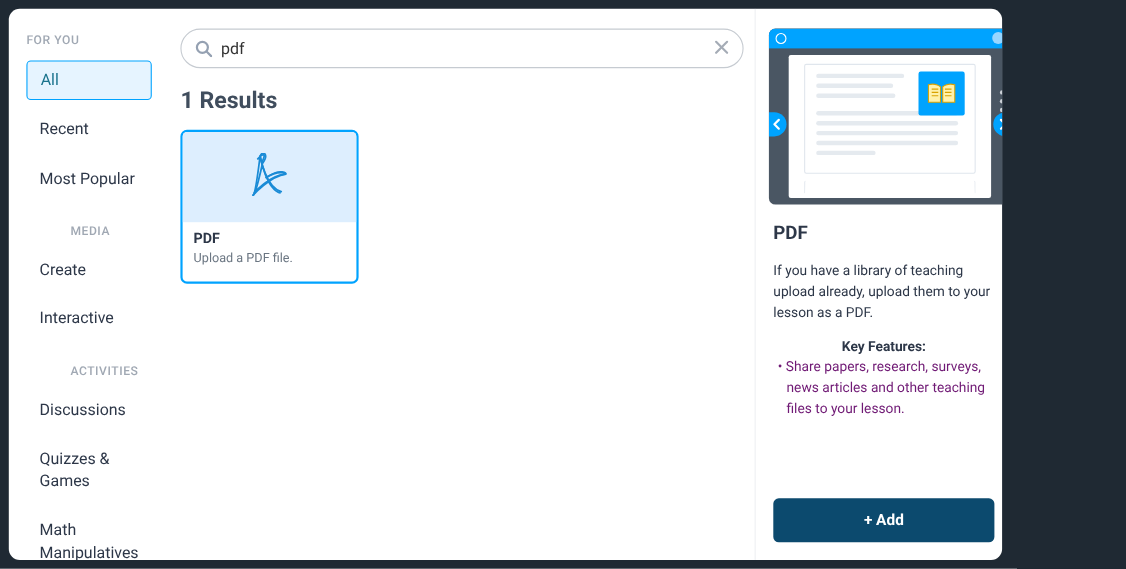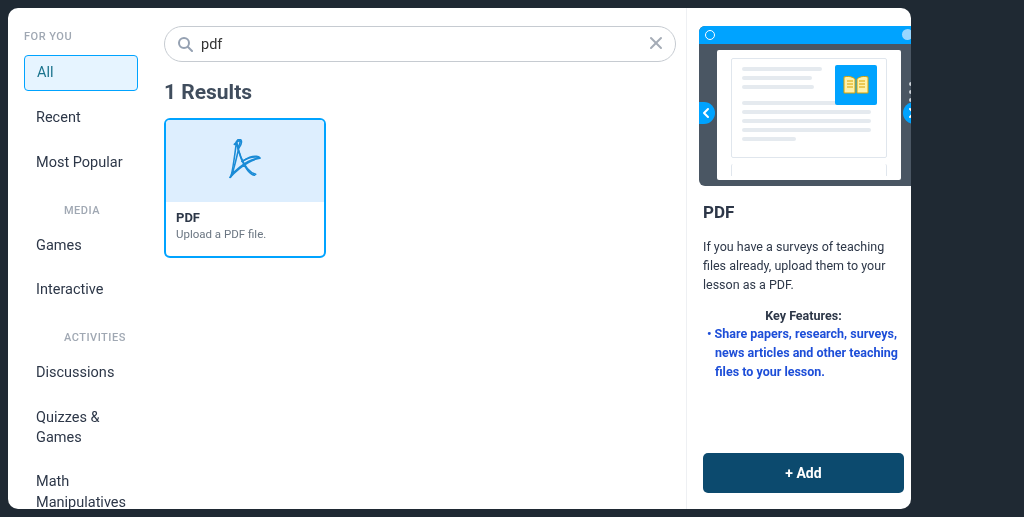--- a/index.html
+++ b/index.html
@@ -257,25 +257,24 @@
     }
     .detail-features-header {
       font-size: 12.5px;
       font-weight: 700;
       color: #2d3748;
       margin-bottom: 2px;
       text-align: center;
     }
     .detail-feature {
       font-size: 12.5px;
-      color: #1d4ed8;
+      color: #701a75;
       line-height: 1.5;
       padding-left: 12px;
       text-indent: -8px;
-      font-weight: bold;
     }
     .detail-spacer { flex: 1; }
     .add-button {
       width: 100%;
       height: 40px;
       background: #0c4a6e;
       color: #fff;
       font-size: 14px;
       font-weight: 700;
       border: none;
@@ -293,21 +292,21 @@
 
 <div class="window">
 
   <div class="sidebar">
     <div class="sidebar-section-header">FOR YOU</div>
     <div class="sidebar-item active">All</div>
     <div class="sidebar-item">Recent</div>
     <div class="sidebar-item">Most Popular</div>
 
     <div class="sidebar-section-header top-space">MEDIA</div>
-    <div class="sidebar-item">Games</div>
+    <div class="sidebar-item">Create</div>
     <div class="sidebar-item">Interactive</div>
 
     <div class="sidebar-section-header top-space">ACTIVITIES</div>
     <div class="sidebar-item">Discussions</div>
     <div class="sidebar-item">Quizzes &amp; Games</div>
     <div class="sidebar-item">Math Manipulatives</div>
   </div>
 
   <div class="main">
     <div class="search-row">
@@ -390,21 +389,21 @@
           </svg>
       </div>
       <div class="preview-dots">
         <div></div>
           <div></div>
           <div></div>
       </div>
     </div>
 
     <div class="detail-title">PDF</div>
-    <div class="detail-description">If you have a surveys of teaching files already, upload them to your lesson as a PDF.</div>
+    <div class="detail-description">If you have a library of teaching upload already, upload them to your lesson as a PDF.</div>
     <div class="detail-features-header">Key Features:</div>
     <div class="detail-feature">• <span>Share papers, research, surveys, news articles and other teaching files to your lesson.</span></div>
 
     <div class="detail-spacer"></div>
 
     <button class="add-button">+ Add</button>
   </div>
 </div>
 
 </body></html>

